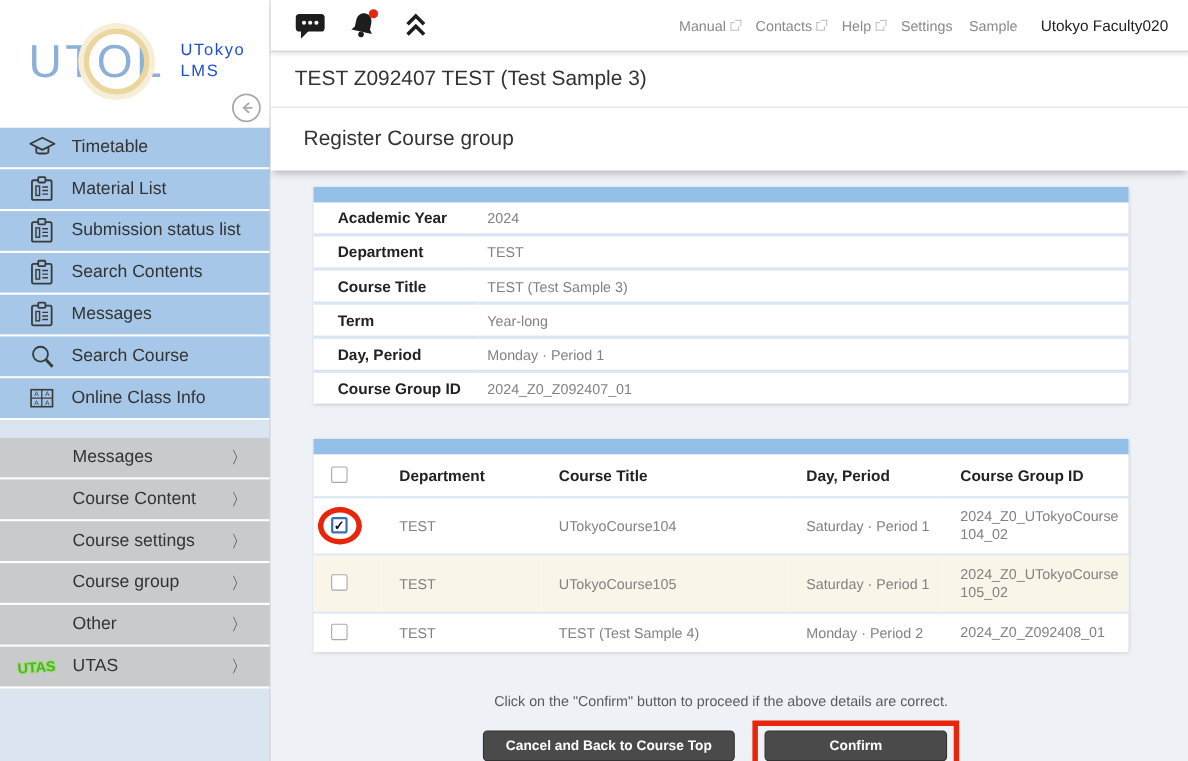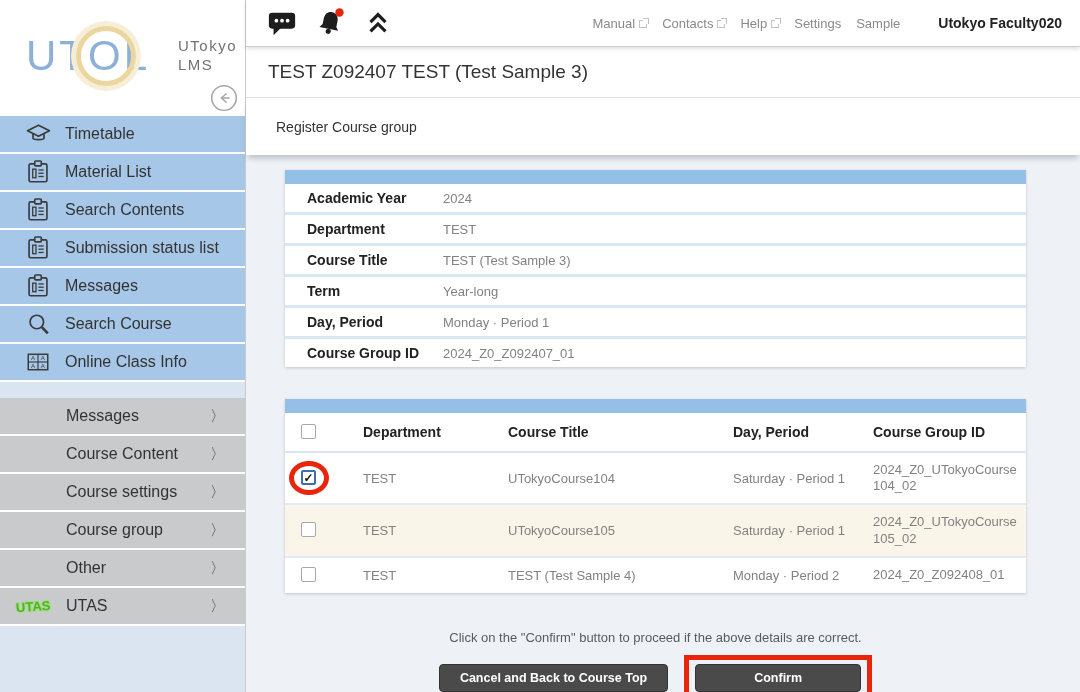--- a/index.html
+++ b/index.html
@@ -6,44 +6,44 @@
   body { font-family:"Liberation Sans", sans-serif; background:#fff; }
   .app { width:1080px; height:692px; display:flex; overflow:hidden; background:#eef2f7; }
 
   
   .sidebar { width:246px; background:#dbe5f1; border-right:1px solid #c9c9c9; display:flex; flex-direction:column; flex-shrink:0; }
   .logo-area { height:116px; background:#fff; position:relative; }
   .logo-row { position:absolute; top:32px; left:26px; display:flex; align-items:center; }
   .logo-letters, .logo-o { font-size:42px; color:#8cb0d8; letter-spacing:3px; font-weight:normal; }
   .logo-o { position:relative; z-index:1; }
   .logo-o::before { content:''; position:absolute; left:50%; top:50%; transform:translate(-50%,-50%); width:50px; height:50px; border-radius:50%; border:5px solid #ecd6a0; box-shadow:0 0 0 5px #f7eed8; z-index:-1; }
-  .logo-sub { font-size:15px; color:#737373; margin-left:28px; line-height:1.25; letter-spacing:1.5px; }
+  .logo-sub { font-size:15px; color:#1d4ed8; margin-left:14px; line-height:1.25; letter-spacing:1.5px; }
   .collapse-btn { position:absolute; right:7px; bottom:4px; width:28px; height:28px; cursor:pointer; }
   .nav-item { height:38px; border-bottom:2px solid #fff; background:#a6c7e7; display:flex; align-items:center; padding-left:24px; gap:13px; font-size:16px; color:#333; cursor:pointer; }
   .nav-item .icon { width:28px; height:28px; display:flex; align-items:center; justify-content:center; flex-shrink:0; }
   .nav-gap { height:16px; }
   .sub-item { height:38px; border-bottom:2px solid #fff; background:#c9cacb; display:flex; align-items:center; font-size:16px; color:#333; position:relative; cursor:pointer; }
   .sub-item .sub-label { margin-left:66px; }
   .sub-item .chev { position:absolute; right:20px; font-size:15px; color:#444; }
   .utas-badge { position:absolute; left:16px; font-size:13px; font-weight:bold; color:#4db32a; text-shadow:1px 1px 0 #a5dd7e, -1px -1px 0 #a5dd7e, 1px -1px 0 #a5dd7e, -1px 1px 0 #a5dd7e; transform:rotate(-4deg); letter-spacing:0; }
   .sidebar-footer { flex:1; }
 
   
   .main { flex:1; display:flex; flex-direction:column; min-width:0; }
   .topbar { height:47px; background:#fff; border-bottom:1px solid #ccc; box-shadow:0 2px 4px rgba(0,0,0,0.12); display:flex; align-items:center; padding:0 18px 0 20px; position:relative; z-index:6; }
   .topbar-icons { display:flex; align-items:center; gap:16px; }
   .tb-icon { width:32px; height:32px; display:flex; align-items:center; justify-content:center; cursor:pointer; }
   .topbar-right { margin-left:auto; display:flex; align-items:center; gap:15px; font-size:13px; }
   .tb-link { color:#8a8a8a; cursor:pointer; white-space:nowrap; }
   .ext { position:relative; display:inline-block; width:8px; height:8px; border:1px solid #c3c3c3; margin-left:4px; }
   .ext::after { content:''; position:absolute; right:-3px; top:-3px; width:5px; height:5px; background:#fff; border-top:1px solid #c3c3c3; border-right:1px solid #c3c3c3; }
-  .tb-user { font-size:14px; font-weight:bold; color:#222; margin-left:23px; white-space:nowrap; }
+  .tb-user { font-size:14px; font-weight:normal; color:#222; margin-left:6px; white-space:nowrap; }
 
   .title-bar { height:51px; background:#fff; border-bottom:1px solid #e0e0e0; display:flex; align-items:center; padding-left:22px; font-size:19px; color:#333; position:relative; z-index:5; }
-  .subtitle-bar { height:57px; background:#fff; display:flex; align-items:center; padding-left:30px; font-size:14px; color:#333; box-shadow:0 5px 6px -2px rgba(0,0,0,0.22); position:relative; z-index:4; }
+  .subtitle-bar { height:57px; background:#fff; display:flex; align-items:center; padding-left:30px; font-size:19px; color:#333; box-shadow:0 5px 6px -2px rgba(0,0,0,0.22); position:relative; z-index:4; }
 
   .content { flex:1; background:#eef2f7; padding:15px 0 0 39px; overflow:hidden; }
   .panel { width:741px; background:#fff; box-shadow:0 1px 3px rgba(0,0,0,0.18); }
   .panel-headbar { height:14px; background:#94bfe6; }
 
   
   .details-table { width:100%; border-collapse:collapse; }
   .details-table tr + tr { border-top:3px solid #d9e7f5; }
   .details-table th { width:150px; text-align:left; font-size:14px; color:#222; font-weight:bold; padding:6px 0 6px 22px; }
   .details-table td { font-size:13px; color:#828282; padding:6px 0 6px 8px; }
@@ -123,34 +123,34 @@
         <span class="icon">
           <svg width="26" height="26" viewBox="0 0 32 32">
               <rect x="5" y="6" width="22" height="22" rx="2" fill="none" stroke="#3a3a3a" stroke-width="2"></rect>
               <rect x="12" y="2.5" width="8" height="6" rx="1" fill="#a6c7e7" stroke="#3a3a3a" stroke-width="2"></rect>
               <rect x="9.5" y="12.5" width="4" height="10.5" fill="none" stroke="#3a3a3a" stroke-width="1.6"></rect>
               <line x1="16.5" y1="13.5" x2="23" y2="13.5" stroke="#3a3a3a" stroke-width="1.6"></line>
               <line x1="16.5" y1="17.5" x2="23" y2="17.5" stroke="#3a3a3a" stroke-width="1.6"></line>
               <line x1="16.5" y1="21.5" x2="23" y2="21.5" stroke="#3a3a3a" stroke-width="1.6"></line>
             </svg>
         </span>
-        <span>Search Contents</span>
+        <span>Submission status list</span>
       </div>
       <div class="nav-item">
         <span class="icon">
           <svg width="26" height="26" viewBox="0 0 32 32">
               <rect x="5" y="6" width="22" height="22" rx="2" fill="none" stroke="#3a3a3a" stroke-width="2"></rect>
               <rect x="12" y="2.5" width="8" height="6" rx="1" fill="#a6c7e7" stroke="#3a3a3a" stroke-width="2"></rect>
               <rect x="9.5" y="12.5" width="4" height="10.5" fill="none" stroke="#3a3a3a" stroke-width="1.6"></rect>
               <line x1="16.5" y1="13.5" x2="23" y2="13.5" stroke="#3a3a3a" stroke-width="1.6"></line>
               <line x1="16.5" y1="17.5" x2="23" y2="17.5" stroke="#3a3a3a" stroke-width="1.6"></line>
               <line x1="16.5" y1="21.5" x2="23" y2="21.5" stroke="#3a3a3a" stroke-width="1.6"></line>
             </svg>
         </span>
-        <span>Submission status list</span>
+        <span>Search Contents</span>
       </div>
       <div class="nav-item">
         <span class="icon">
           <svg width="26" height="26" viewBox="0 0 32 32">
               <rect x="5" y="6" width="22" height="22" rx="2" fill="none" stroke="#3a3a3a" stroke-width="2"></rect>
               <rect x="12" y="2.5" width="8" height="6" rx="1" fill="#a6c7e7" stroke="#3a3a3a" stroke-width="2"></rect>
               <rect x="9.5" y="12.5" width="4" height="10.5" fill="none" stroke="#3a3a3a" stroke-width="1.6"></rect>
               <line x1="16.5" y1="13.5" x2="23" y2="13.5" stroke="#3a3a3a" stroke-width="1.6"></line>
               <line x1="16.5" y1="17.5" x2="23" y2="17.5" stroke="#3a3a3a" stroke-width="1.6"></line>
               <line x1="16.5" y1="21.5" x2="23" y2="21.5" stroke="#3a3a3a" stroke-width="1.6"></line>

